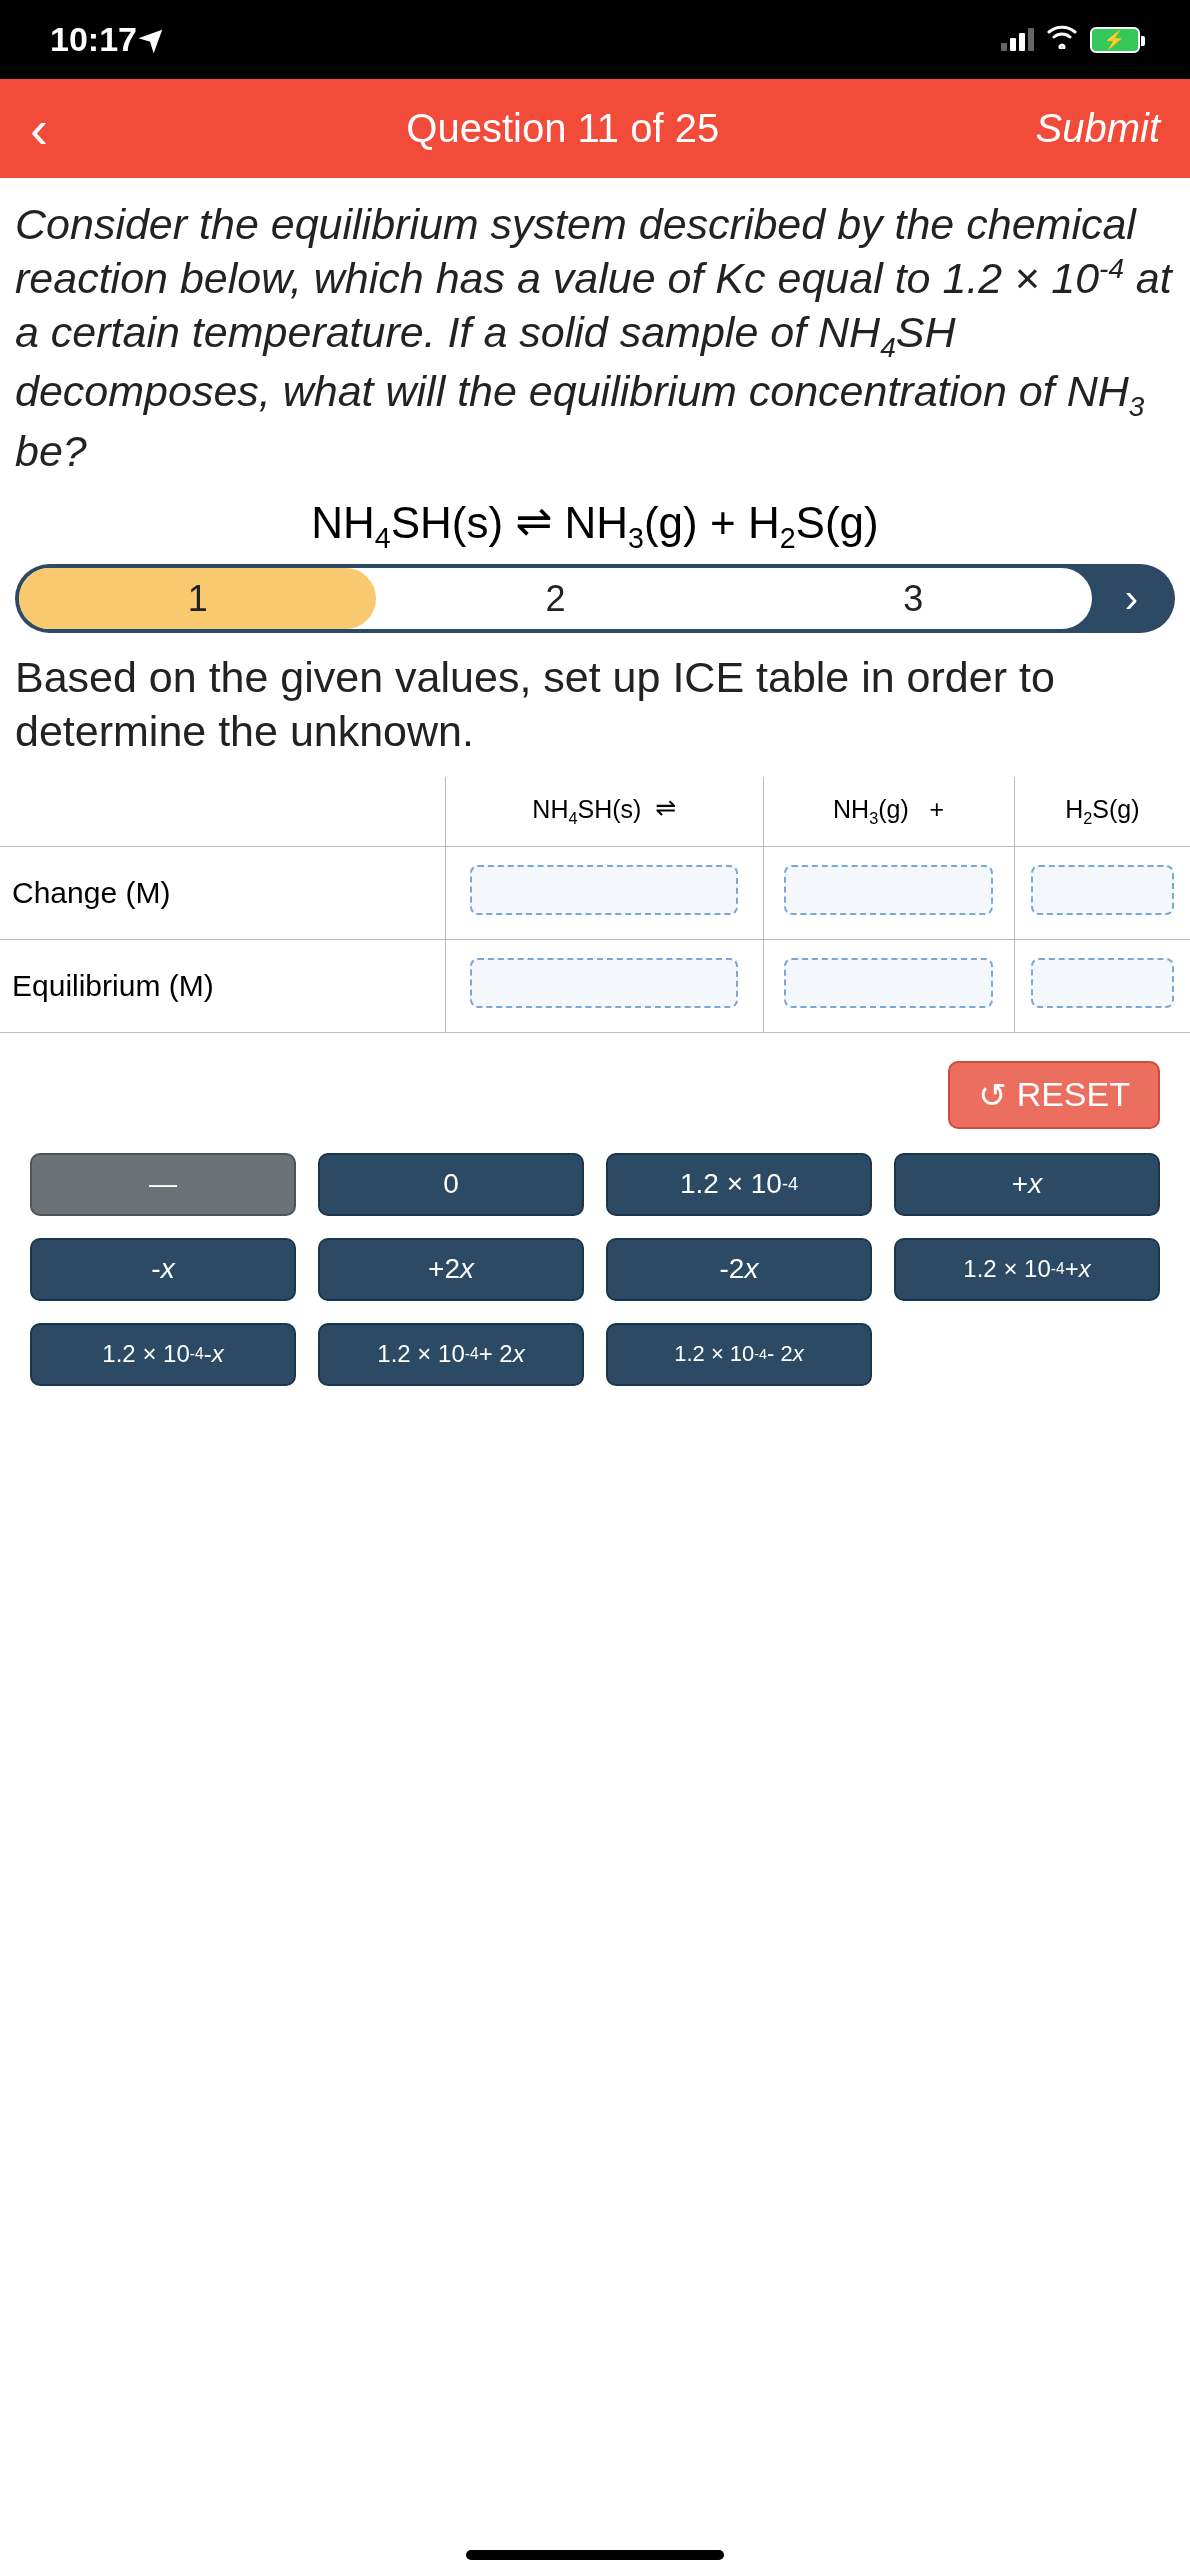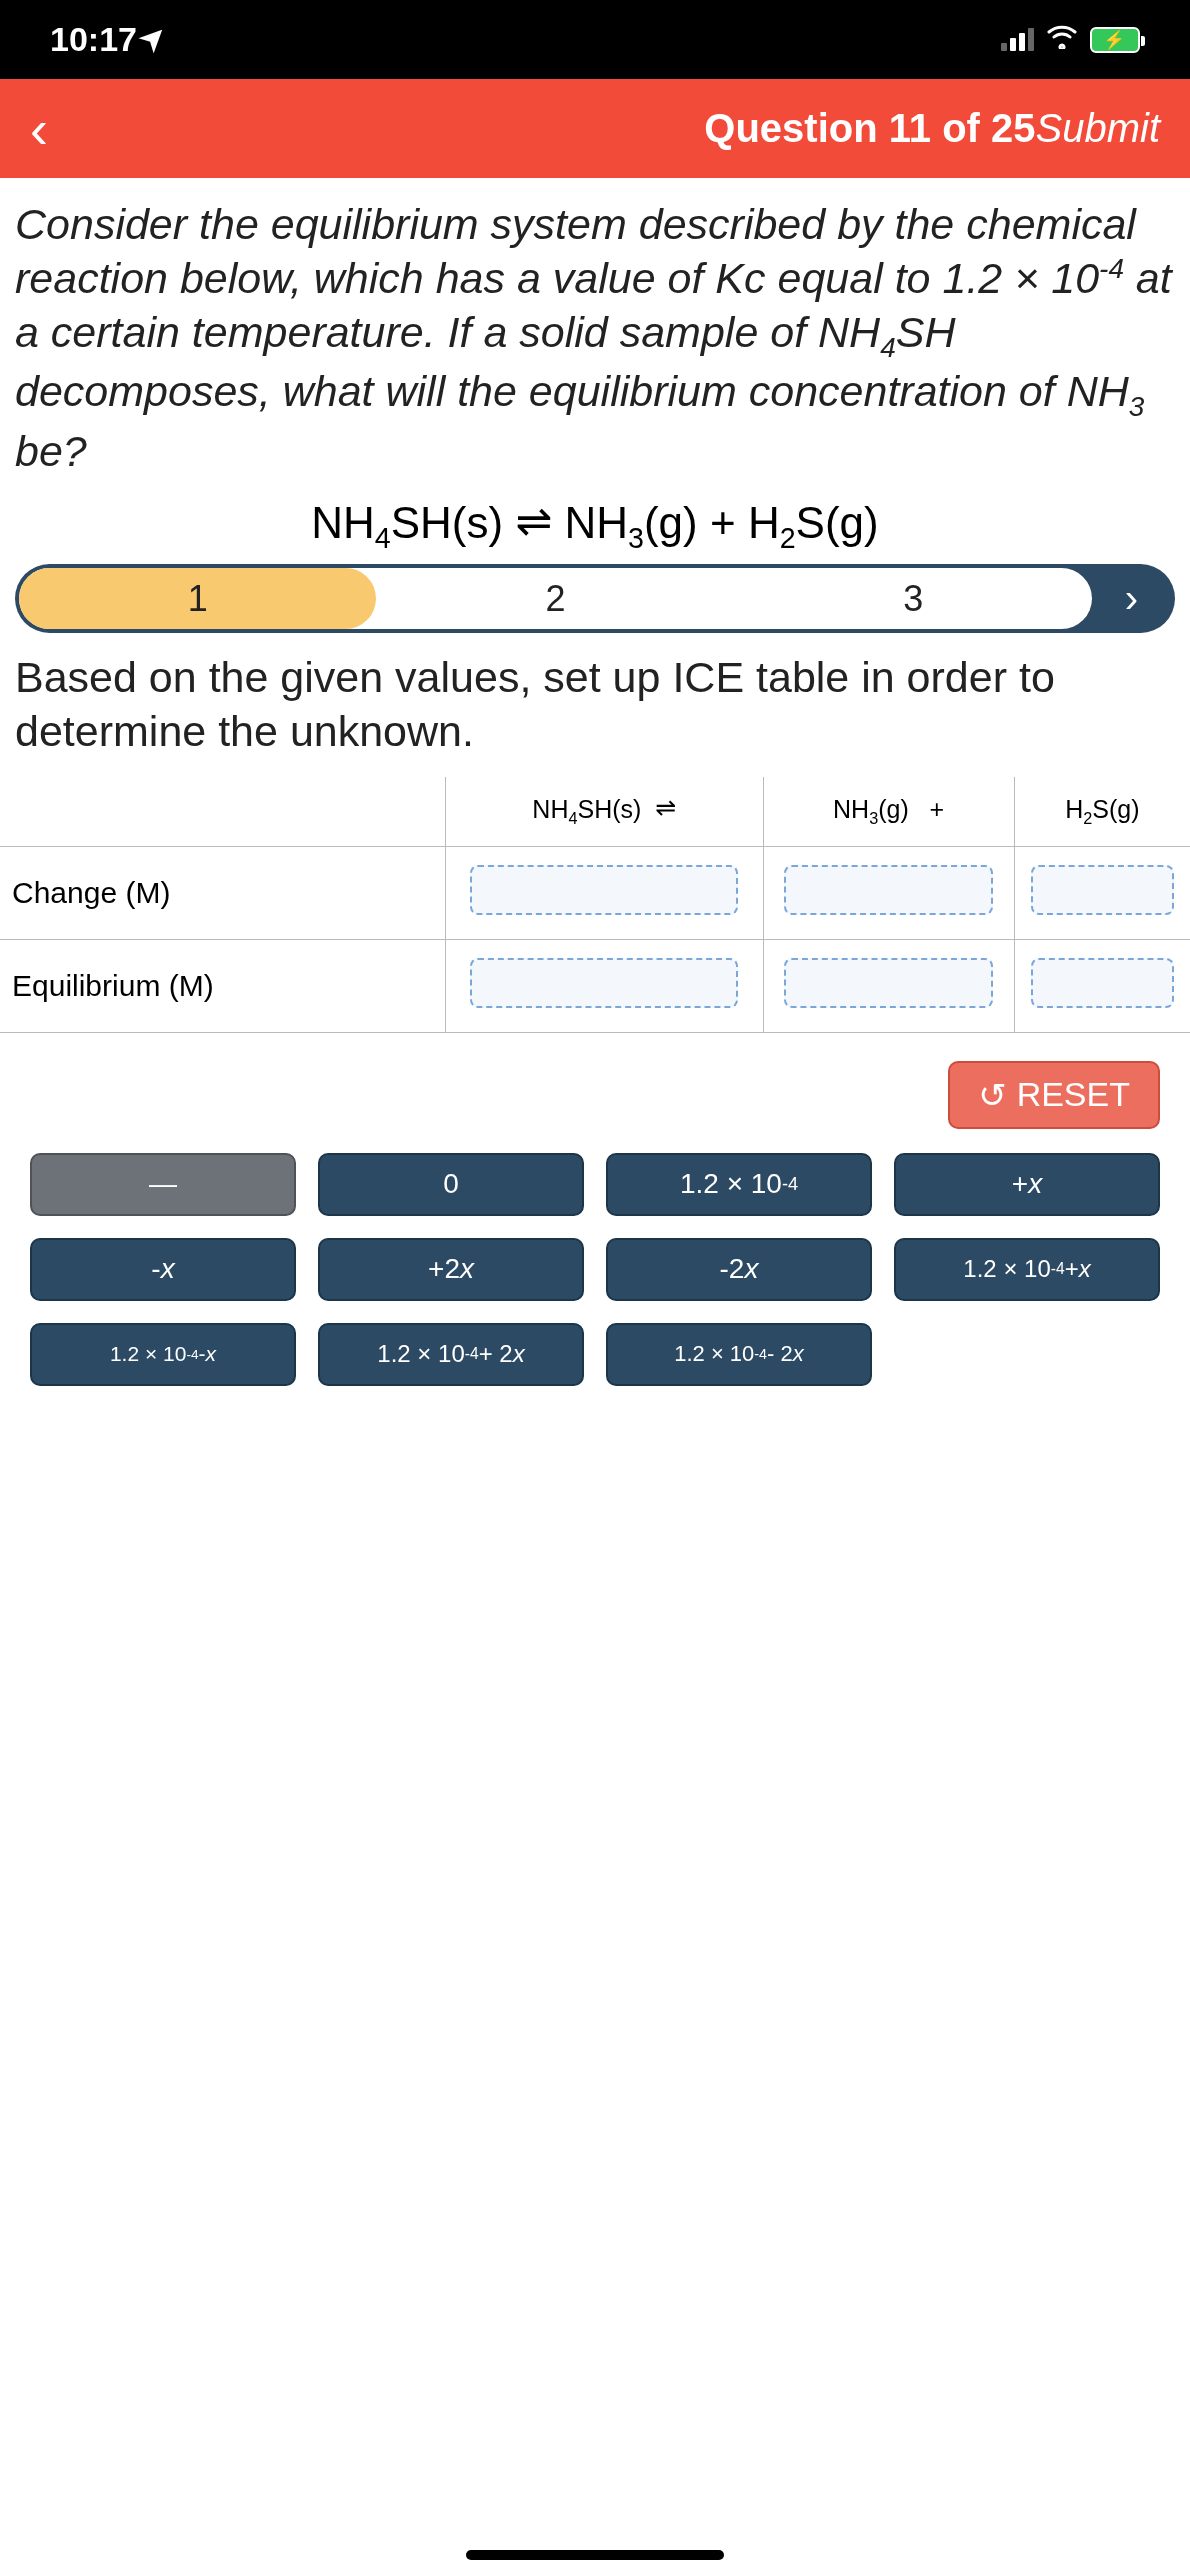--- a/index.html
+++ b/index.html
@@ -39,21 +39,21 @@
   .header {
     background: #f24b3a;
     color: #fff;
     height: 99px;
     display: flex;
     align-items: center;
     padding: 0 30px;
     font-size: 40px;
   }
   .header .back { font-size: 54px; font-weight: 300; width: 60px; cursor: pointer; }
-  .header .title { flex: 1; text-align: right; font-weight: 700; }
+  .header .title { flex: 1; text-align: center; font-weight: 400; }
   .header .submit { font-weight: 400; cursor: pointer; font-style: italic; }
 
   .content { padding: 20px 15px 0 15px; }
   .question-text { font-size: 43px; line-height: 1.25; color: #222; font-style: italic; }
   .equation-main { text-align: center; font-size: 44px; margin: 18px 0 10px 0; }
 
   .step-pill {
     margin: 0 15px 18px 15px;
     height: 69px;
     background: #2c4a63;
@@ -249,19 +249,19 @@
 
 <div class="chips">
   <div class="chip em-dash">—</div>
   <div class="chip">0</div>
   <div class="chip">1.2 × 10<sup>-4</sup></div>
   <div class="chip">+<span class="ital">x</span></div>
   <div class="chip">-<span class="ital">x</span></div>
   <div class="chip">+2<span class="ital">x</span></div>
   <div class="chip">-2<span class="ital">x</span></div>
   <div class="chip" style="font-size:24px">1.2 × 10<sup>-4</sup> + <span class="ital">x</span></div>
-  <div class="chip" style="font-size:21px">1.2 × 10<sup>-4</sup> - <span class="ital">x</span></div>
+  <div class="chip" style="font-size:24px">1.2 × 10<sup>-4</sup> - <span class="ital">x</span></div>
   <div class="chip" style="font-size:24px">1.2 × 10<sup>-4</sup> + 2<span class="ital">x</span></div>
   <div class="chip" style="font-size:22px">1.2 × 10<sup>-4</sup> - 2<span class="ital">x</span></div>
 </div>
 
 <div class="home-indicator"></div>
 
 
 </body></html>

